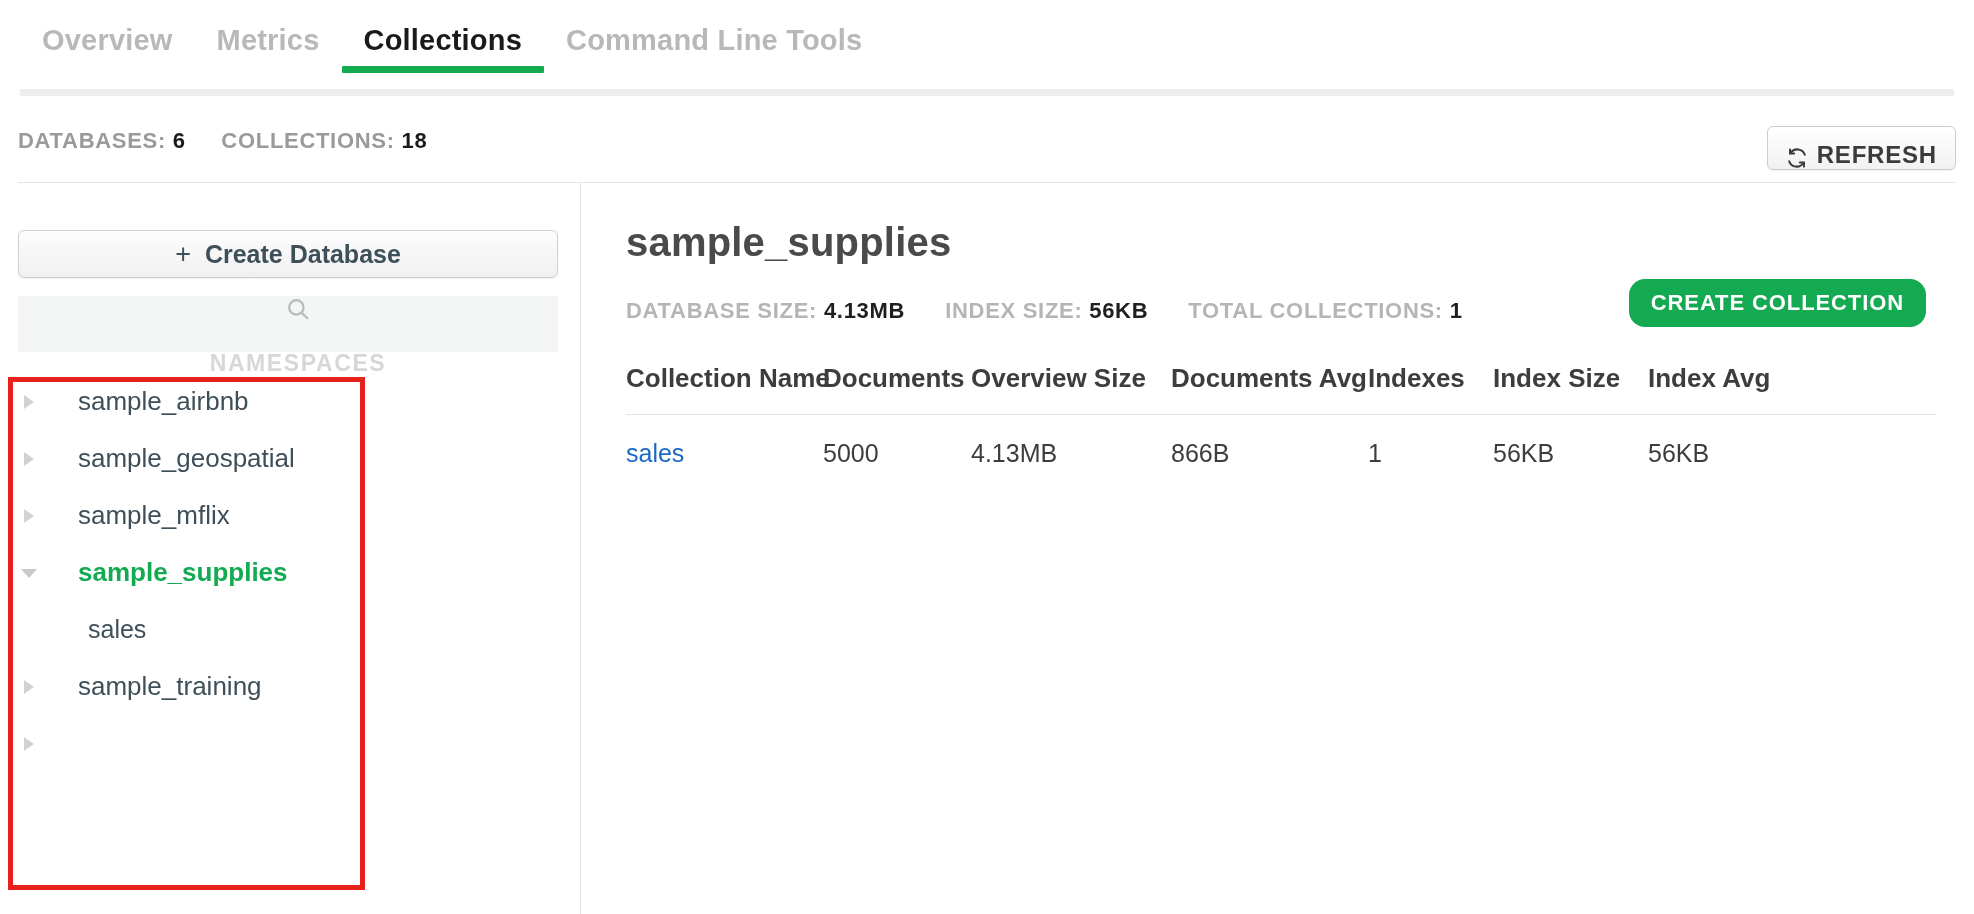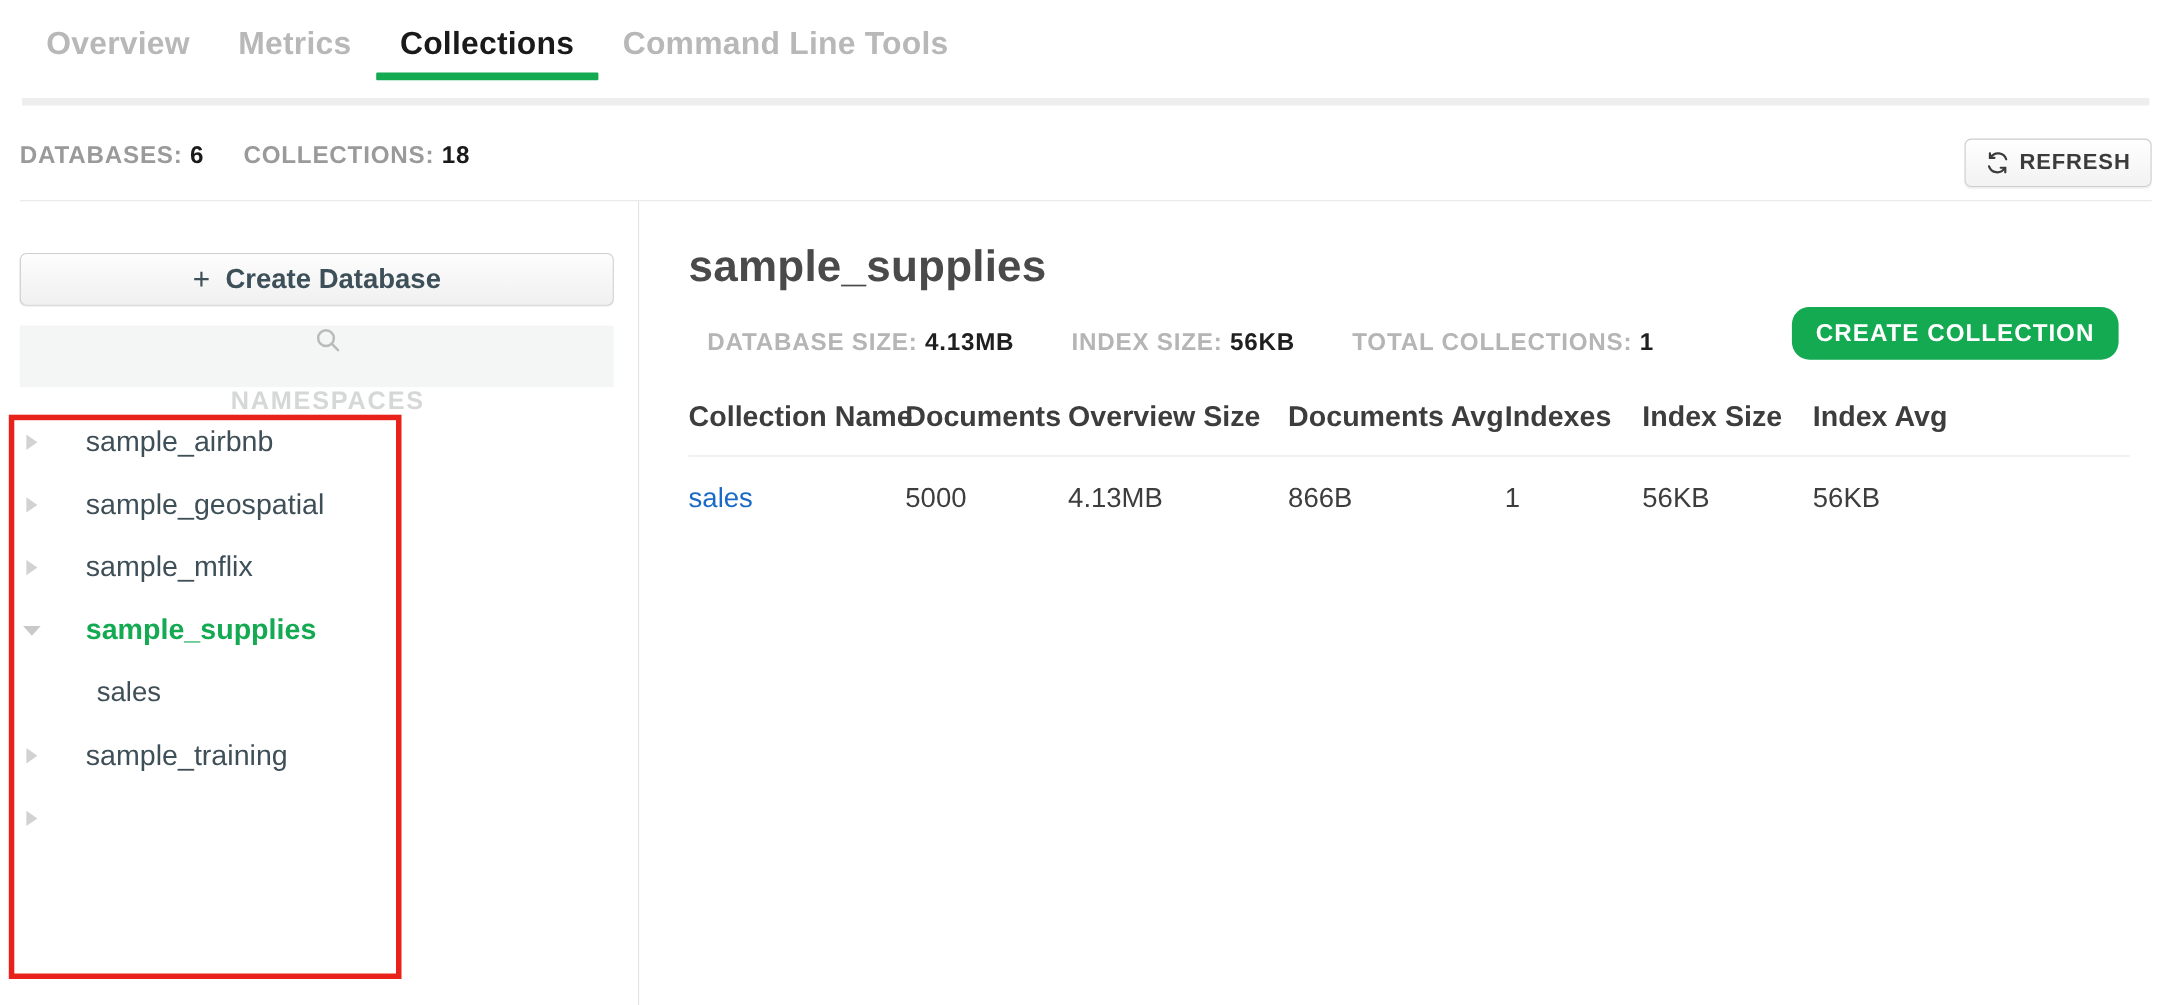--- a/index.html
+++ b/index.html
@@ -66,27 +66,27 @@
   }
   .statsbar-text b { color: #1a1a1a; font-weight: bold; }
   .statsbar-gap { display: inline-block; width: 22px; }
 
   .refresh-btn {
     position: absolute;
     right: 18px; top: 126px;
     height: 44px;
     padding: 0 18px;
     display: flex;
-    align-items: center;
+    align-items: flex-end;
     gap: 9px;
     background: linear-gradient(#ffffff, #f2f2f2);
     border: 1px solid #cccccc;
     border-radius: 6px;
     box-shadow: 0 1px 1px rgba(0,0,0,0.06);
-    font-size: 20px;
+    font-size: 24px;
     font-weight: bold;
     letter-spacing: 0.8px;
     color: #3b3b3b;
     cursor: pointer;
     margin-left: 19px;
   }
   .refresh-btn svg { display: block; }
 
   
   .hrule {
@@ -206,24 +206,24 @@
   .db-title {
     position: absolute;
     left: 45px; top: 37px;
     font-size: 40px;
     font-weight: bold;
     color: #4a4a4a;
     letter-spacing: 0.2px;
   }
   .db-meta {
     position: absolute;
-    left: 62px; top: 115px;
+    left: 45px; top: 115px;
     display: flex;
     align-items: baseline;
-    gap: 52px;
+    gap: 40px;
     font-size: 22px;
     font-weight: bold;
     letter-spacing: 0.7px;
     color: #b5b5b5;
     white-space: nowrap;
     justify-content: center;
   }
   .db-meta b { color: #1f1f1f; font-weight: bold; }
 
   .create-coll-btn {

